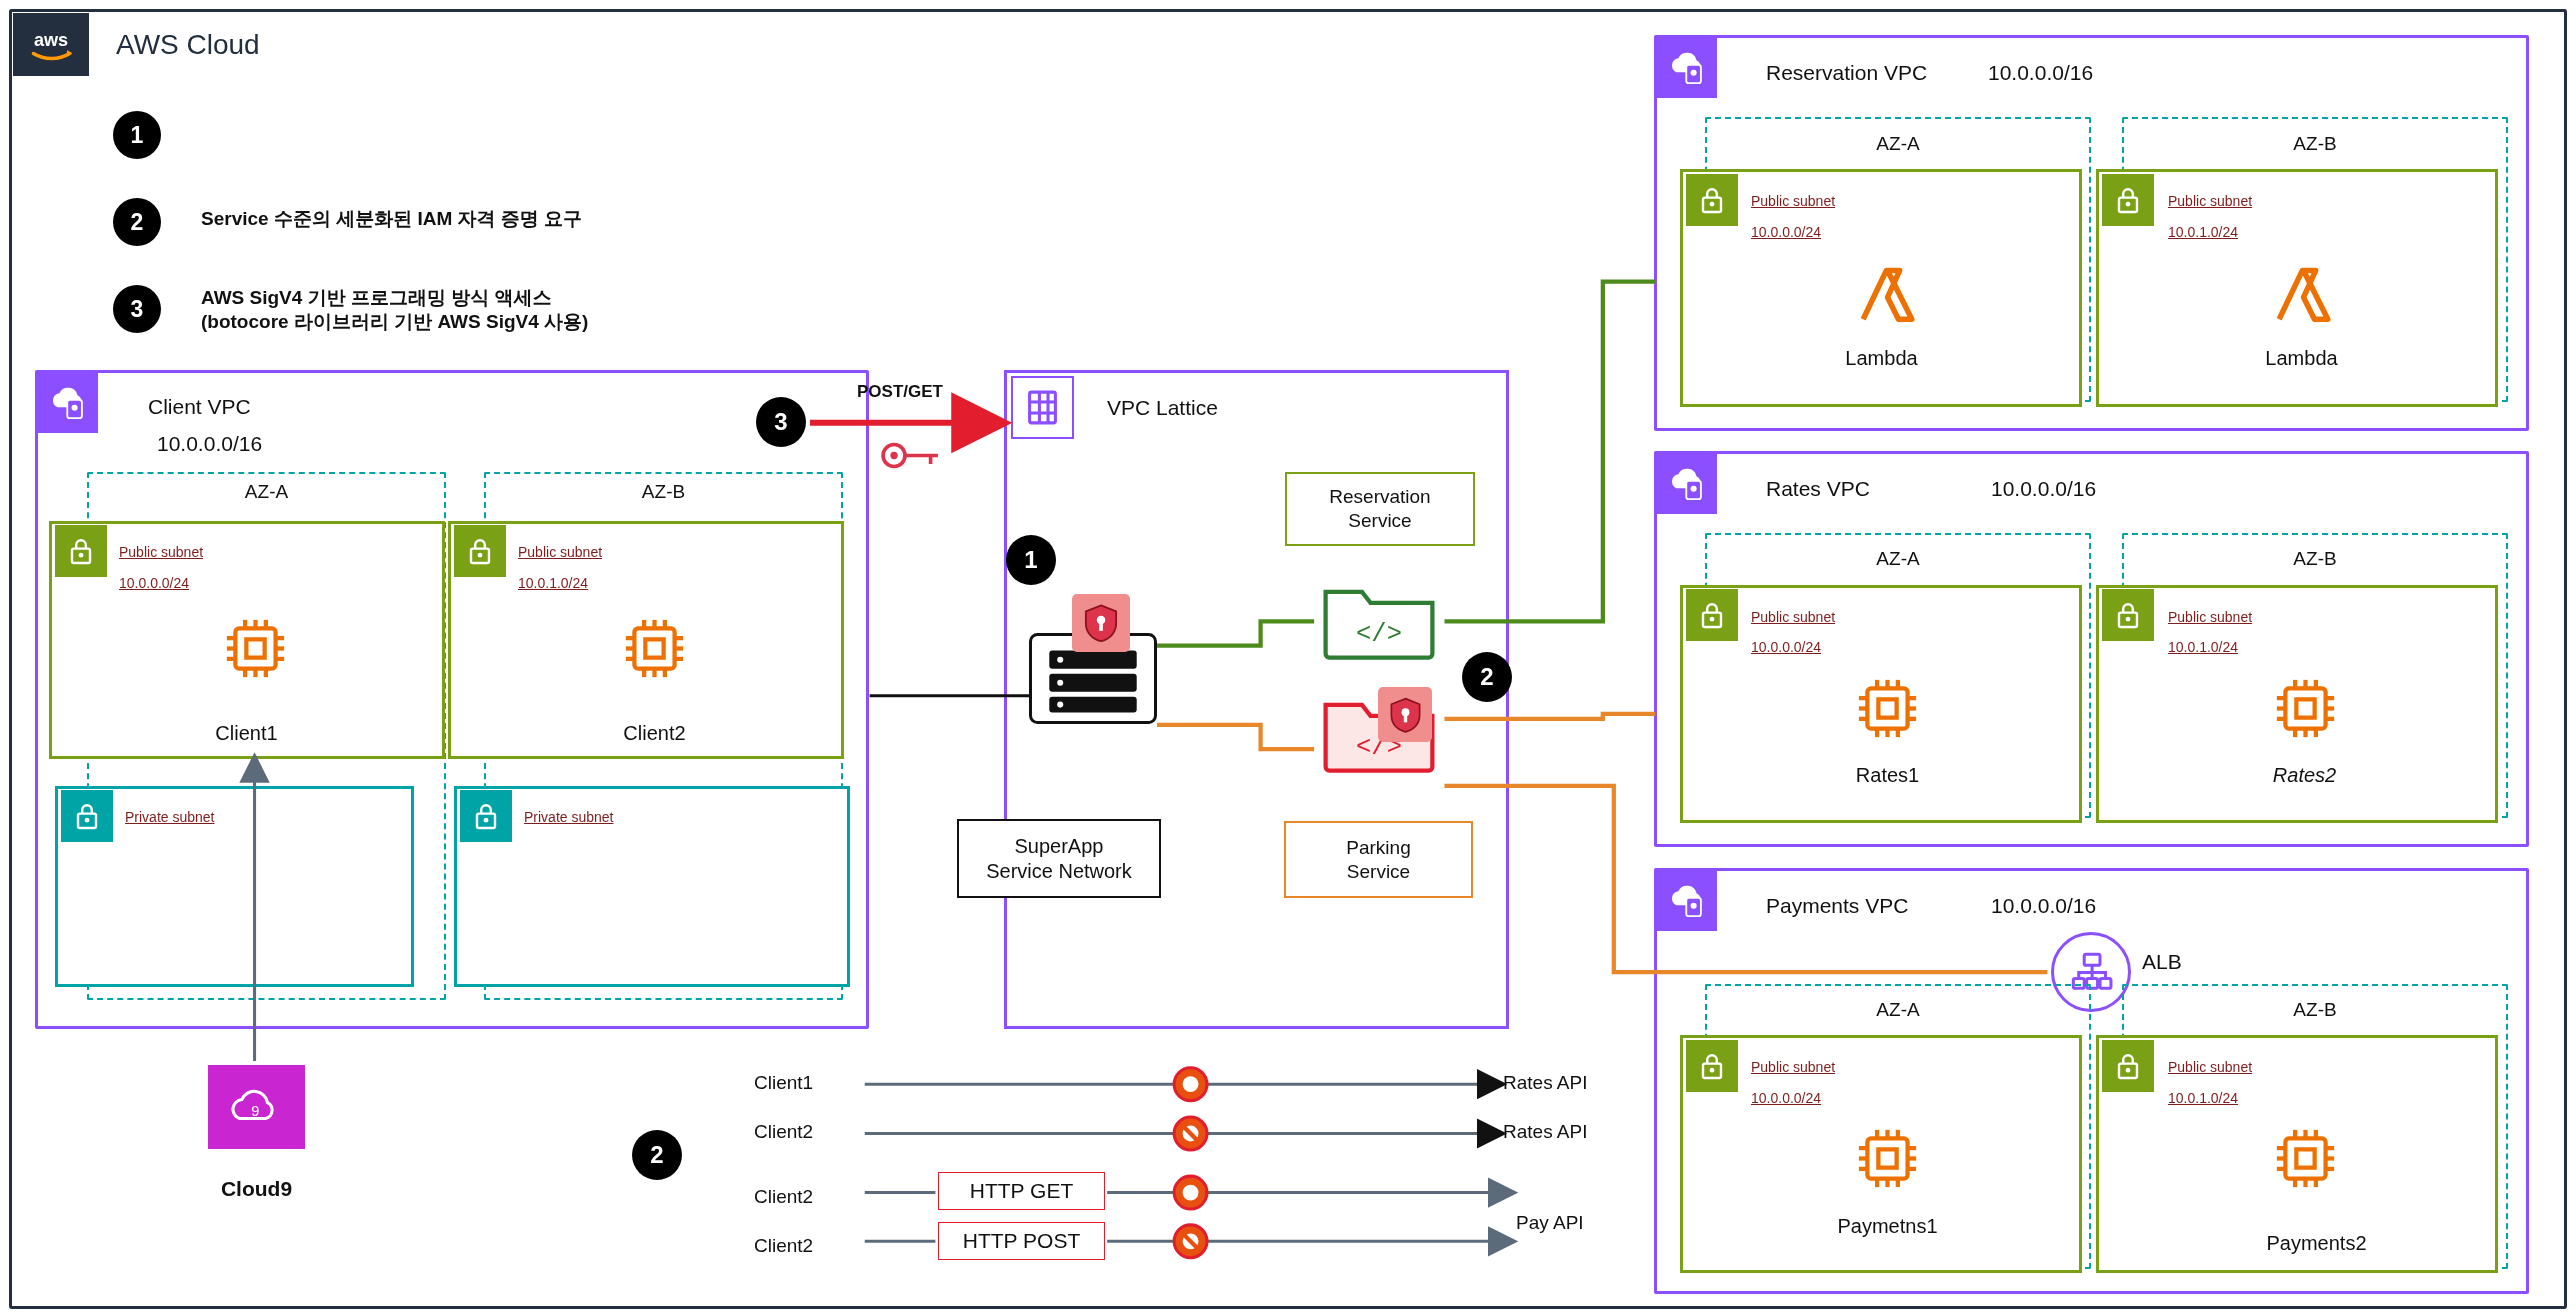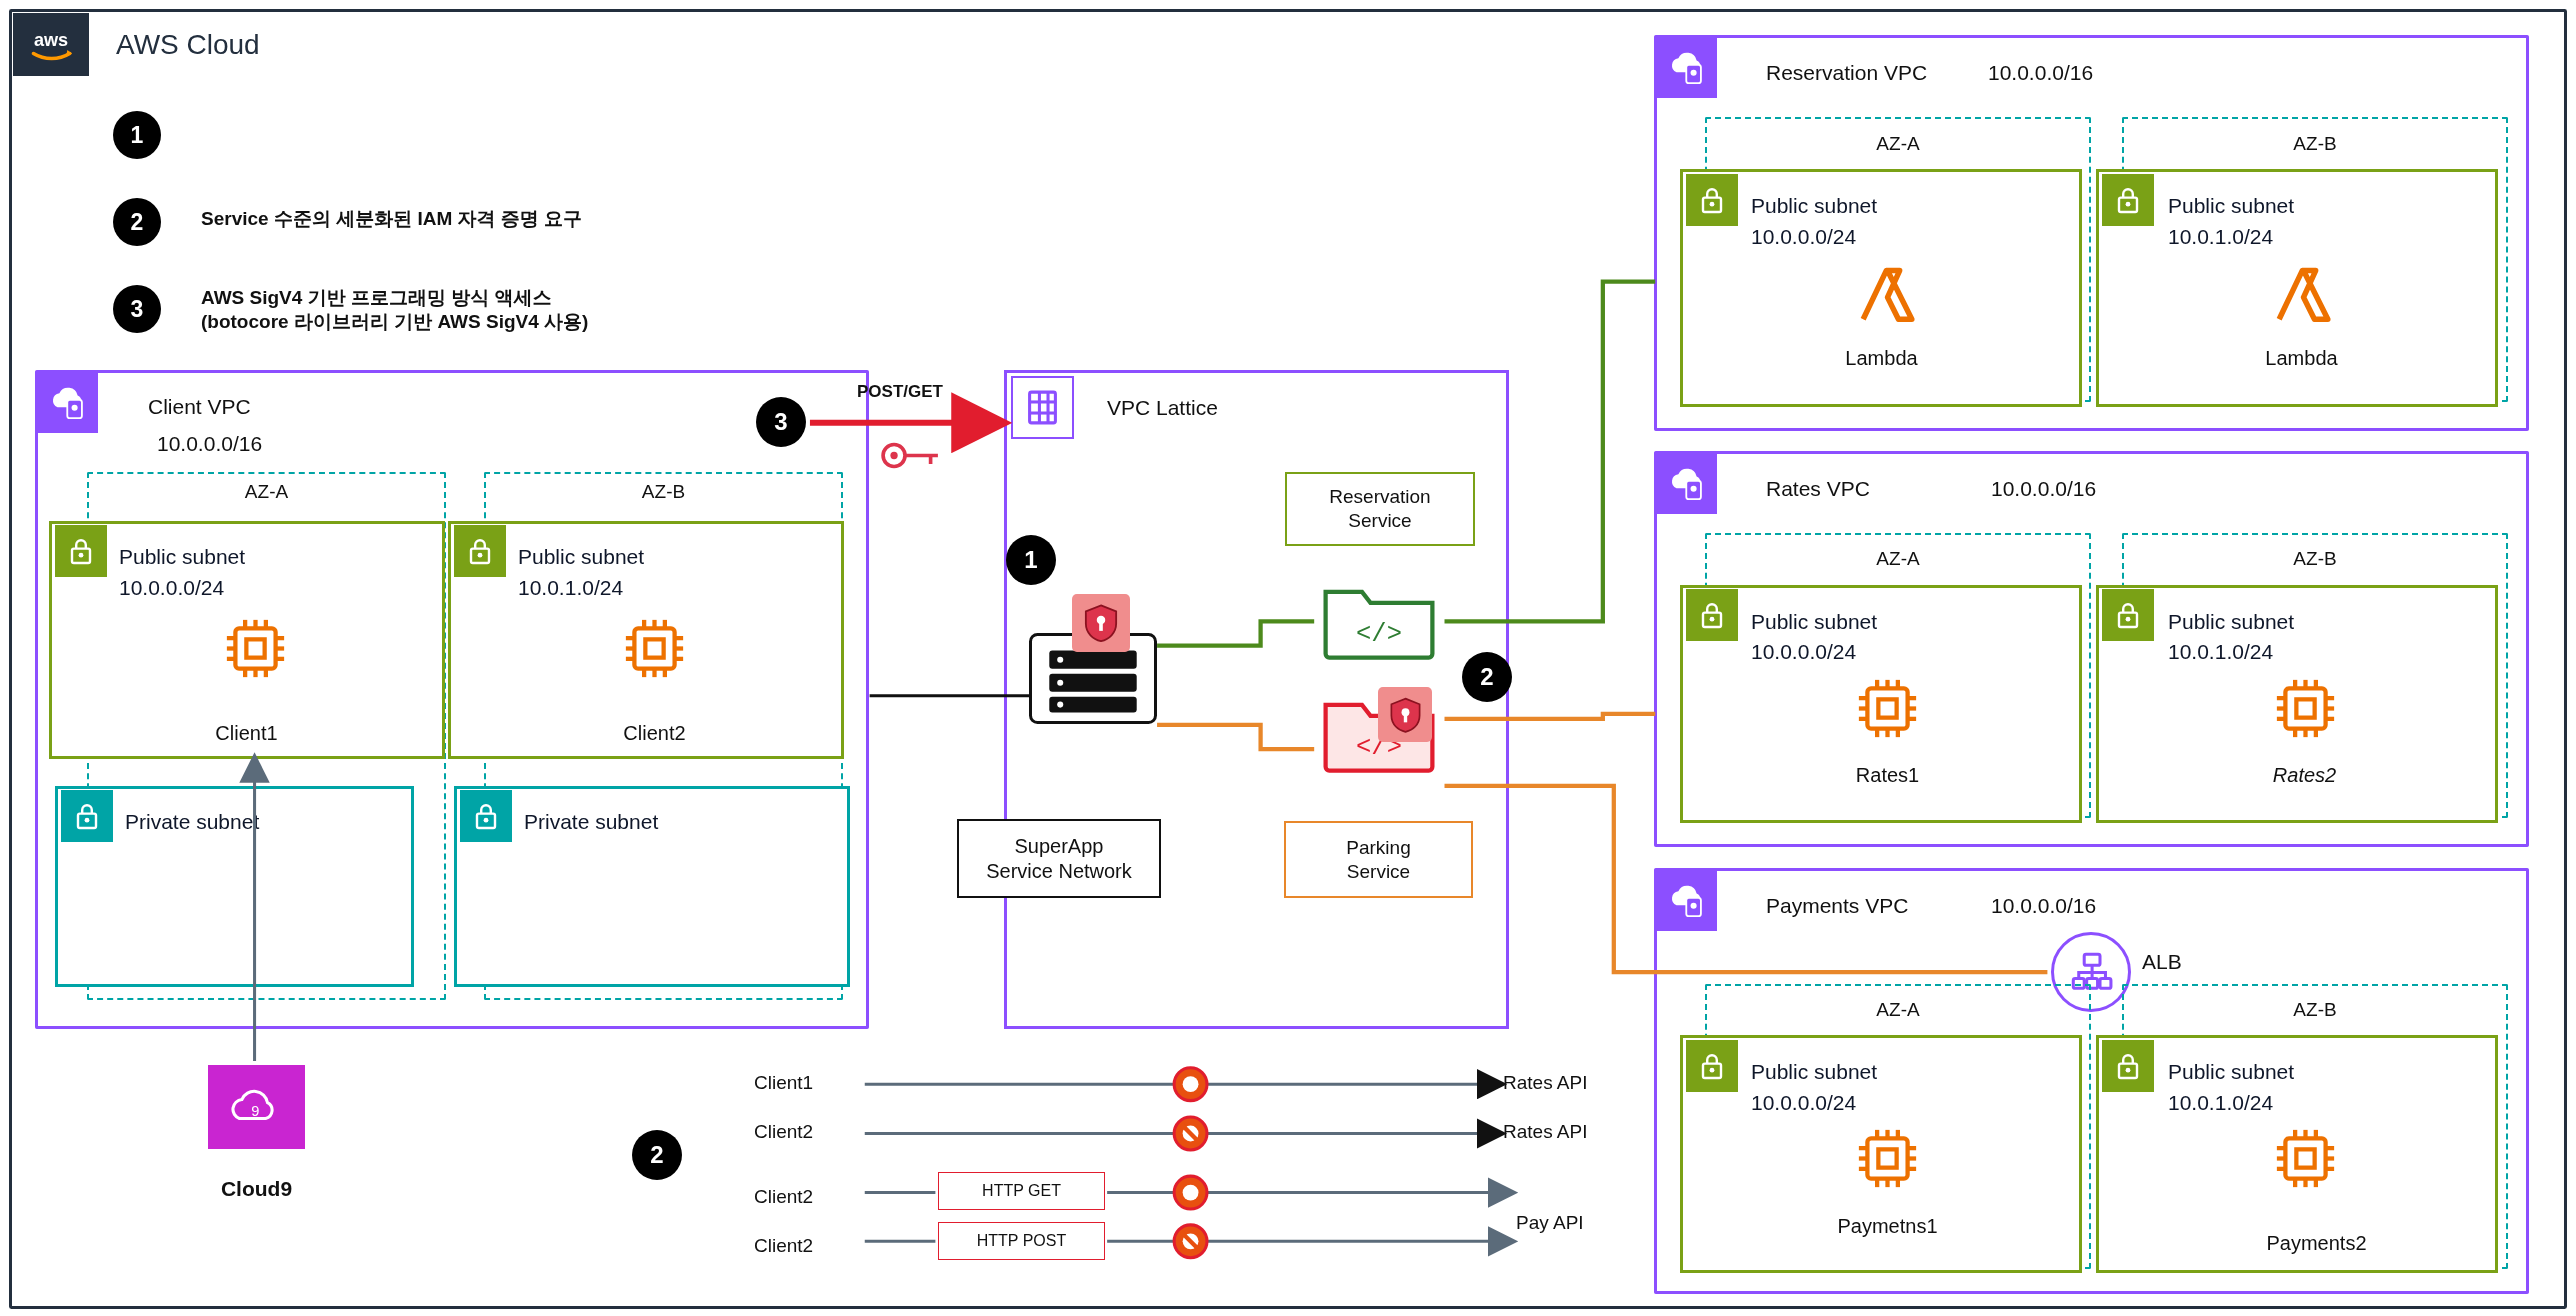--- a/index.html
+++ b/index.html
@@ -18,28 +18,28 @@
   .vpc-badge{width:60px;height:60px;background:#8c4fff;display:flex;align-items:center;justify-content:center;}
   .vpc-title{font-size:21px;color:#111;font-weight:400;}
   .vpc-cidr{font-size:21px;color:#111;}
   .az{border:2.4px dashed #00a4a6;border-radius:1.8px;background:transparent;}
   .az-label{font-size:19px;color:#111;text-align:center;}
   .pubsub{border:3px solid #7aa116;background:#ffffff;}
   .privsub{border:3px solid #00a4a6;background:#ffffff;}
   .sub-badge{width:52px;height:52px;display:flex;align-items:center;justify-content:center;}
   .sub-badge.green{background:#7aa116;}
   .sub-badge.teal{background:#00a4a6;}
-  .sub-text{font-size:21px;color:#0f172a;line-height:1.3;}
+  .sub-text{font-size:14px;color:#7f1d1d;line-height:1.3;text-decoration:underline;}
   .res-label{font-size:20px;color:#111;text-align:center;}
   .lattice-box{border:3px solid #8c4fff;background:#ffffff;}
   .svc-box{border:2.4px solid #7aa116;background:#fff;display:flex;align-items:center;justify-content:center;text-align:center;font-size:19px;color:#111;line-height:1.25;}
   .svc-box.orange{border-color:#e8872a;}
   .netbox{border:2.4px solid #111;background:#fff;display:flex;align-items:center;justify-content:center;text-align:center;font-size:20px;color:#111;line-height:1.25;}
   .flowlabel{font-size:19px;color:#111;}
-  .httpbox{border:1.8px solid #e11d2e;background:#fff;display:flex;align-items:center;justify-content:center;font-size:16px;color:#111;}
+  .httpbox{border:1.8px solid #e11d2e;background:#fff;display:flex;align-items:center;justify-content:center;font-size:21px;color:#111;}
   svg.overlay{position:absolute;left:0;top:0;width:2576px;height:1317px;pointer-events:none;}
 </style>
 </head>
 <body>
 
 <div id="canvas">
 
   <div class="abs cloud-frame"></div>
 
   <div class="abs aws-logo">

